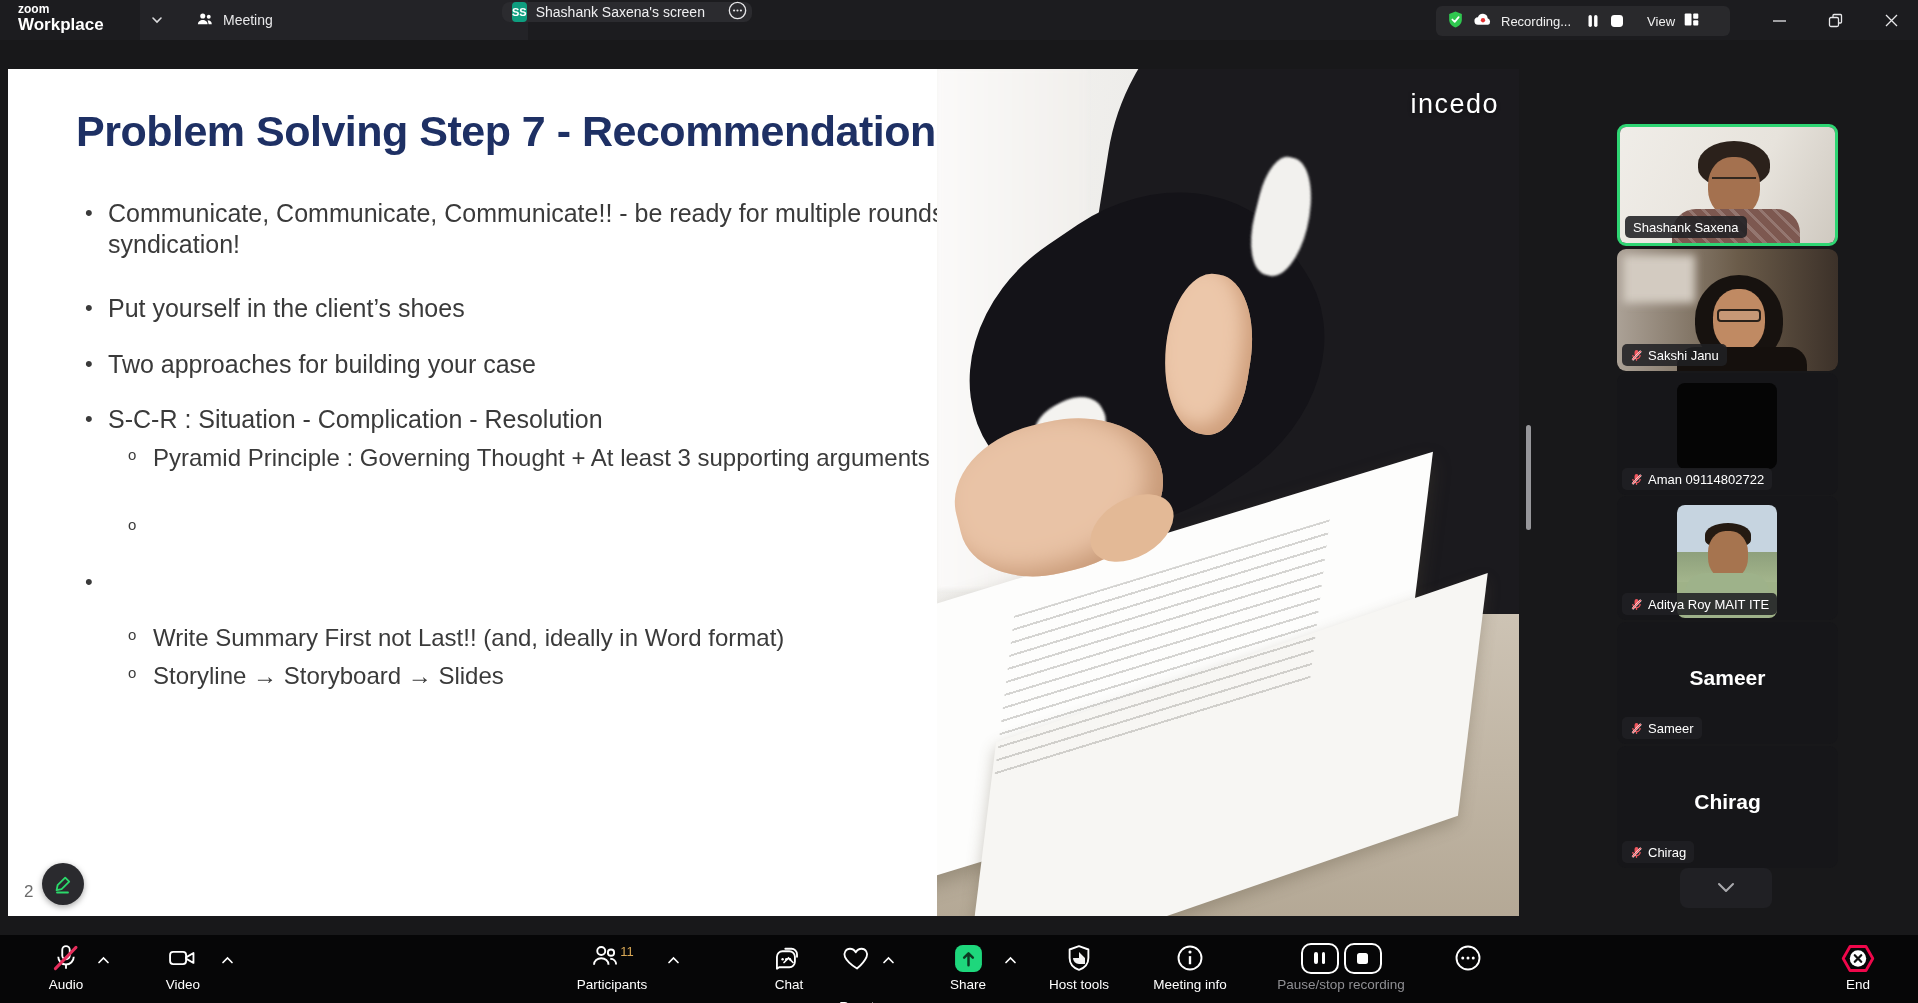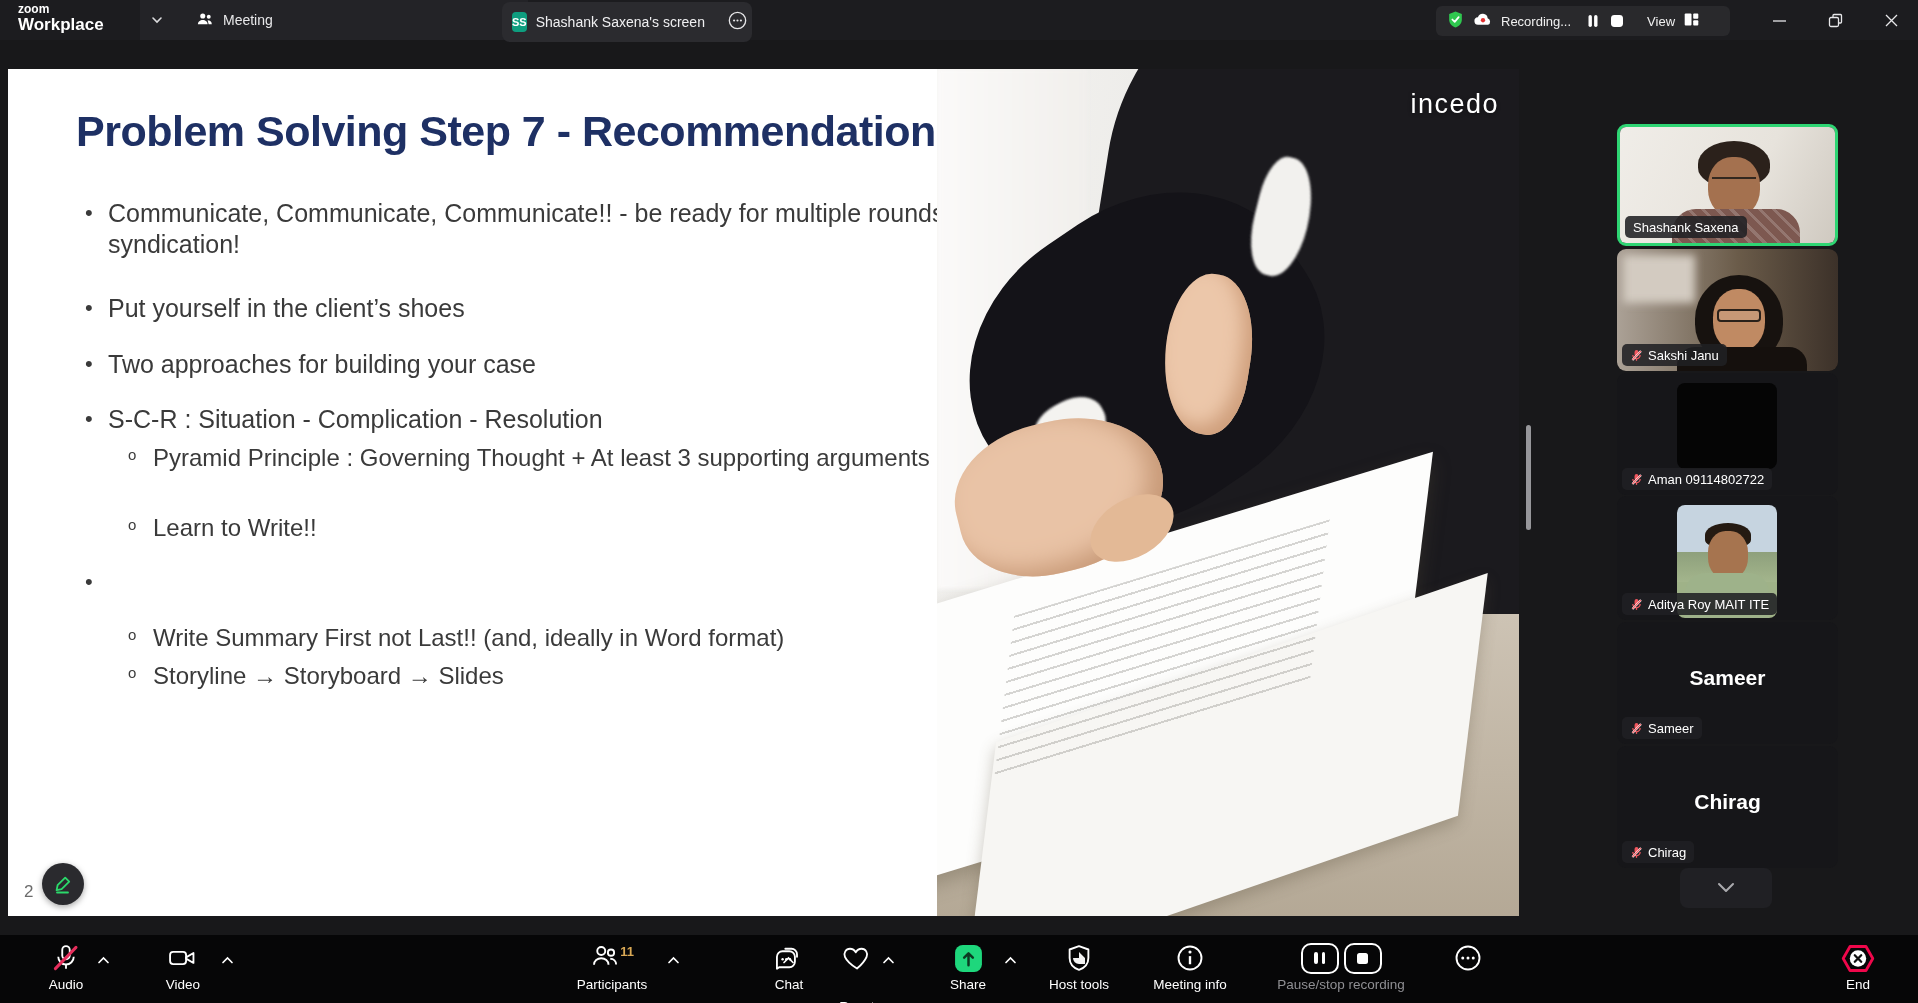--- a/index.html
+++ b/index.html
@@ -9,21 +9,21 @@
   .abs { position:absolute; }
 
   
   #titlebar { left:0; top:0; width:1918px; height:40px; background:#1c1c1f; }
   .tb-seg-meeting { left:140px; top:0; width:388px; height:40px; background:#232327; }
   #brand { left:18px; top:3px; color:#ffffff; cursor:default; }
   #brand .z1 { font-size:12px; font-weight:bold; line-height:12px; display:block; }
   #brand .z2 { font-size:17px; font-weight:bold; line-height:19px; display:block; }
   .tb-chev { left:150px; top:13px; }
   .tab-meeting { left:196px; top:0; height:40px; display:flex; align-items:center; gap:9px; color:#e8e8ea; font-size:14px; cursor:pointer; }
-  .tab-active { left:502px; top:2px; width:250px; height:40px; background:#2b2b2f; border-radius:8px; display:flex; align-items:center; padding:0 10px; gap:9px; cursor:pointer; }
+  .tab-active { left:502px; top:2px; width:250px; height:20px; background:#2b2b2f; border-radius:8px; display:flex; align-items:center; padding:0 10px; gap:9px; cursor:pointer; }
   .ss-badge { width:20px; height:20px; border-radius:4px; background:#0e9e7f; color:#fff; font-size:11px; font-weight:bold; display:flex; align-items:center; justify-content:center; }
   .tab-active .tab-label { color:#f0f0f2; font-size:14px; white-space:nowrap; }
   .tab-ellipsis { margin-left:14px; }
 
   .rec-pill { left:1436px; top:6px; width:294px; height:30px; background:#29292c; border-radius:6px; display:flex; align-items:center; padding:0 10px; gap:8px; }
   .rec-label { color:#f0f0f0; font-size:13px; white-space:nowrap; }
   .view-label { color:#f0f0f0; font-size:13px; margin-left:14px; cursor:pointer; }
   .rec-btn { cursor:pointer; display:flex; align-items:center; }
   .win-btn { top:0px; width:46px; height:40px; display:flex; align-items:center; justify-content:center; cursor:pointer; }
 
@@ -85,21 +85,21 @@
 
   #more-tiles-btn { left:1680px; top:868px; width:92px; height:40px; background:#202024; border-radius:8px; display:flex; align-items:center; justify-content:center; cursor:pointer; }
 
   
   #toolbar { left:0; top:935px; width:1918px; height:68px; background:#060607; }
   .tool { position:absolute; top:6px; width:120px; display:flex; flex-direction:column; align-items:center; cursor:pointer; }
   .tool .ico { height:34px; display:flex; align-items:center; justify-content:center; }
   .tool .lbl { color:#fff; font-size:13.5px; margin-top:2px; white-space:nowrap; }
   .tool .lbl.dim { color:#8f8f93; }
   .caret { position:absolute; top:16px; cursor:pointer; }
-  .pcount { color:#d9a855; font-size:13px; font-weight:bold; margin-left:0; position:relative; top:-7px; }
+  .pcount { color:#d9a855; font-size:13px; font-weight:normal; margin-left:0; position:relative; top:-7px; }
   .recbtns { display:flex; gap:5px; }
   .recbtn { width:38px; height:31px; border:2.4px solid #fff; border-radius:10px; display:flex; align-items:center; justify-content:center; gap:4px; cursor:pointer; }
   .recbtn .bar { width:3.6px; height:12px; background:#fff; border-radius:2px; }
   .recbtn .sq { width:11px; height:11px; background:#fff; border-radius:2.5px; }
 </style>
 </head>
 <body>
 
 <div id="stage">
 
@@ -201,21 +201,20 @@
     <div class="abs bullet b-l1" style="top:129px">Communicate, Communicate, Communicate!! - be ready for multiple rounds of syndication!</div>
     <span class="abs marker1" style="top:226px">•</span>
     <div class="abs bullet b-l1" style="top:224px">Put yourself in the client’s shoes</div>
     <span class="abs marker1" style="top:282px">•</span>
     <div class="abs bullet b-l1" style="top:280px">Two approaches for building your case</div>
     <span class="abs marker1" style="top:337px">•</span>
     <div class="abs bullet b-l1" style="top:335px">S-C-R : Situation - Complication - Resolution</div>
     <span class="abs marker2" style="top:377px">o</span>
     <div class="abs bullet b-l2" style="top:373px">Pyramid Principle : Governing Thought + At least 3 supporting arguments</div>
     <span class="abs marker2" style="top:447px">o</span>
-    <div class="abs bullet b-l2" style="top:443px">Learn to Write!!</div>
     <span class="abs marker1" style="top:500px">•</span>
     <span class="abs marker2" style="top:557px">o</span>
     <div class="abs bullet b-l2" style="top:553px">Write Summary First not Last!! (and, ideally in Word format)</div>
     <span class="abs marker2" style="top:595px">o</span>
     <div class="abs bullet b-l2" style="top:591px">Storyline → Storyboard → Slides</div>
 
     <div id="photo" class="abs">
       <div class="abs ph-window"></div>
       <div class="abs ph-suit"></div>
       <div class="abs ph-suit2"></div>

